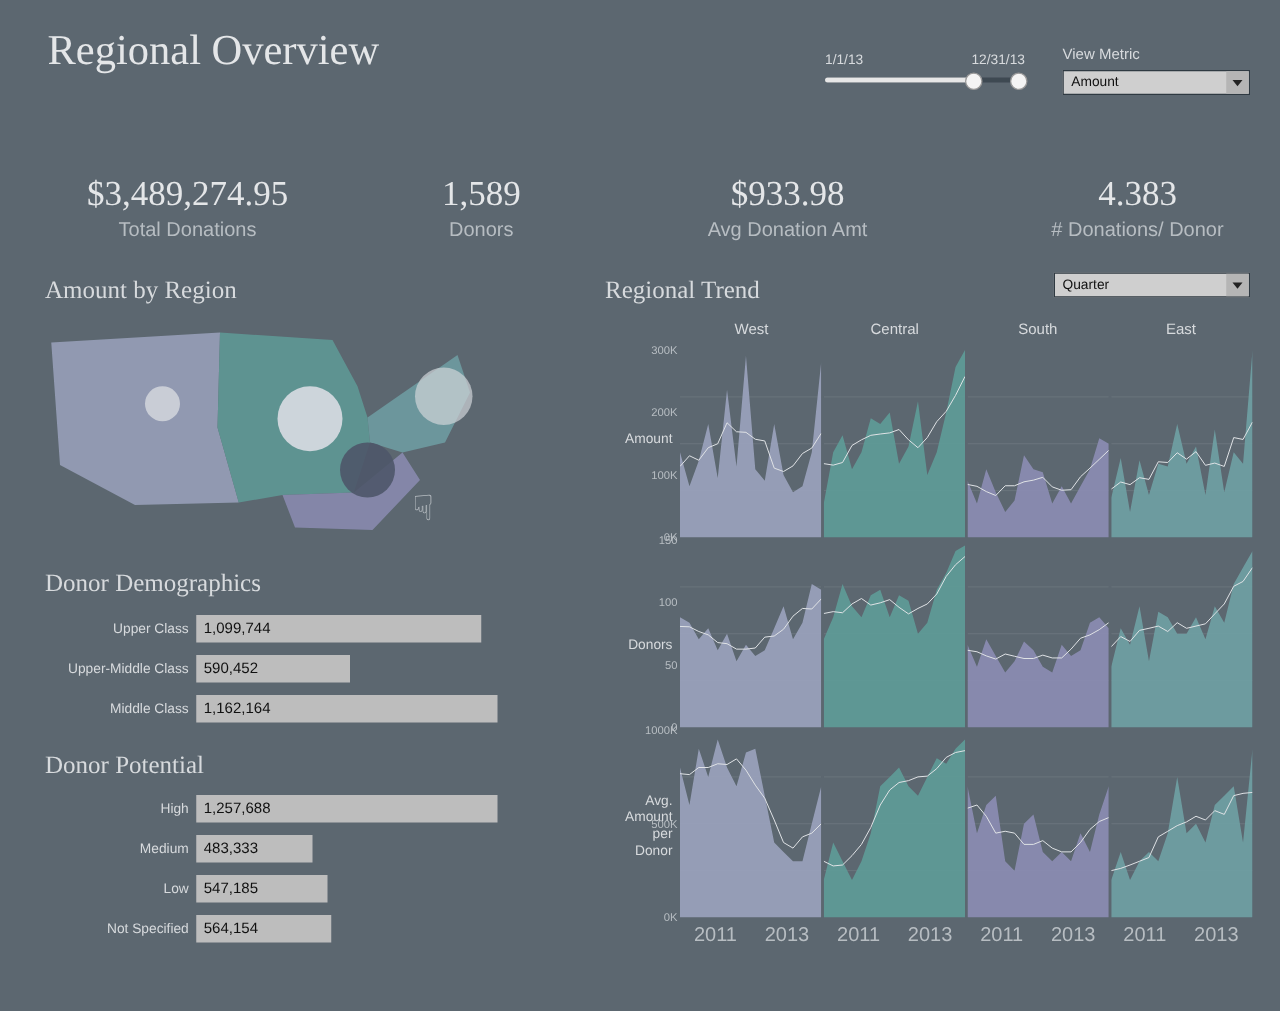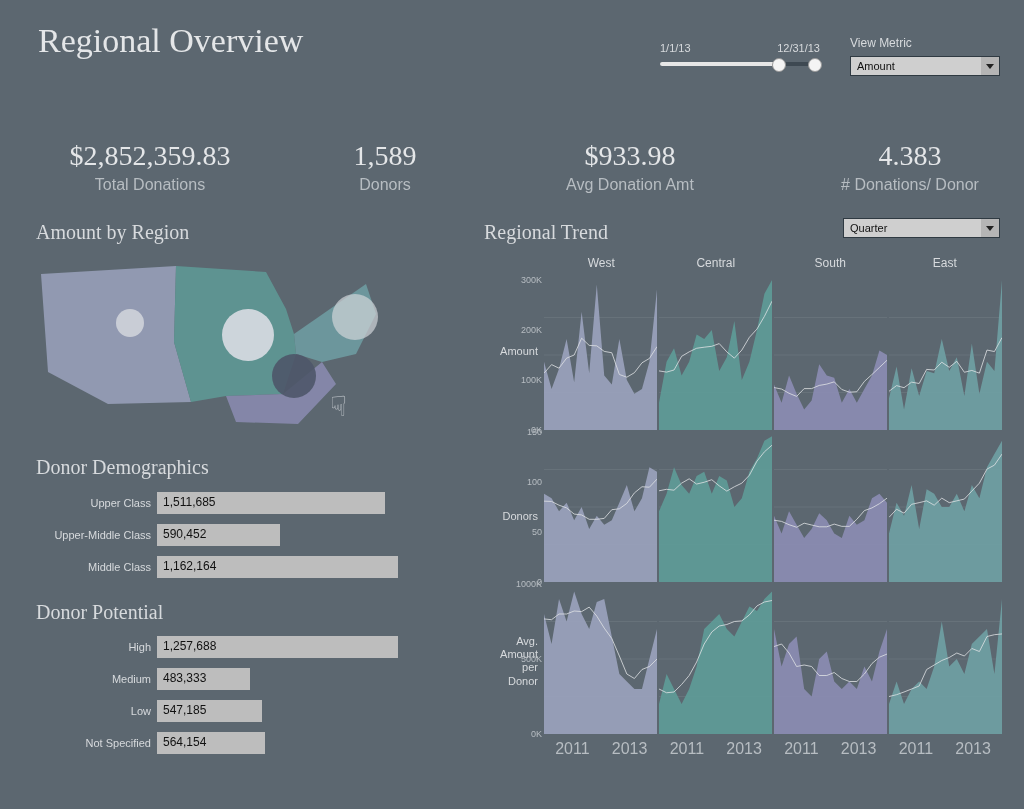--- a/index.html
+++ b/index.html
@@ -99,21 +99,21 @@
 <div class="select sel-metric sans">
   <span>Amount</span>
   <span class="caret"></span>
 </div>
 <div class="select sel-grain sans">
   <span>Quarter</span>
   <span class="caret"></span>
 </div>
 
 <div class="kpi kpi1">
-  <div class="val">$2,852,359.83</div>
+  <div class="val">$3,489,274.95</div>
   <div class="lab sans">Total Donations</div>
 </div>
 <div class="kpi kpi2">
   <div class="val">1,589</div>
   <div class="lab sans">Donors</div>
 </div>
 <div class="kpi kpi3">
   <div class="val">$933.98</div>
   <div class="lab sans">Avg Donation Amt</div>
 </div>
@@ -139,21 +139,21 @@
   <div class="bubble" style="left:236px;top:100px;width:44px;height:44px;background:#4e5669"></div>
   <div class="bubble" style="left:296px;top:40px;width:46px;height:46px;background:#d0d4d9;opacity:.7"></div>
 </div>
 <div class="touch-icon">☟</div>
 
 <div class="bars demo sans" id="bars-demo">
     <div class="brow">
       <div class="cat">Upper Class</div>
       <div class="track">
         <div class="bar" style="width: 91.6453%;"></div>
-        <div class="val">1,511,685</div>
+        <div class="val">1,099,744</div>
       </div>
     </div>
     <div class="brow">
       <div class="cat">Upper-Middle Class</div>
       <div class="track">
         <div class="bar" style="width: 49.2043%;"></div>
         <div class="val">590,452</div>
       </div>
     </div>
     <div class="brow">

